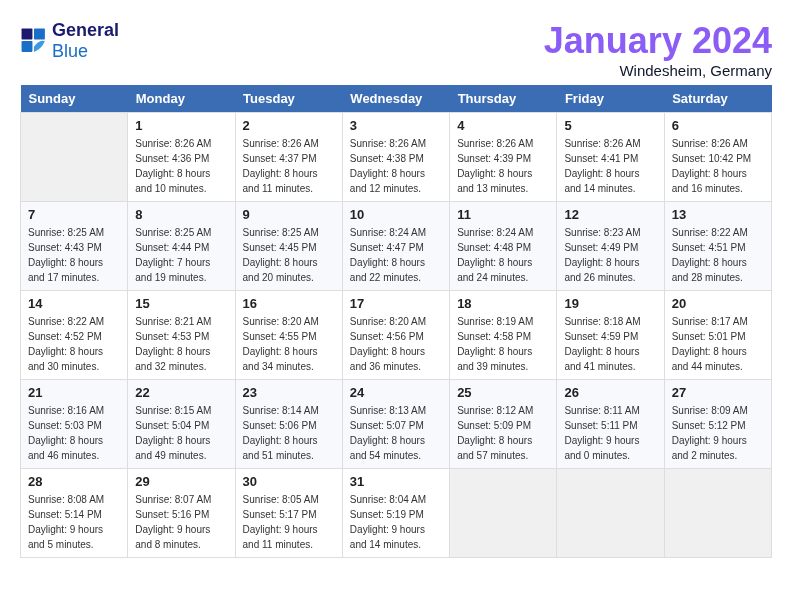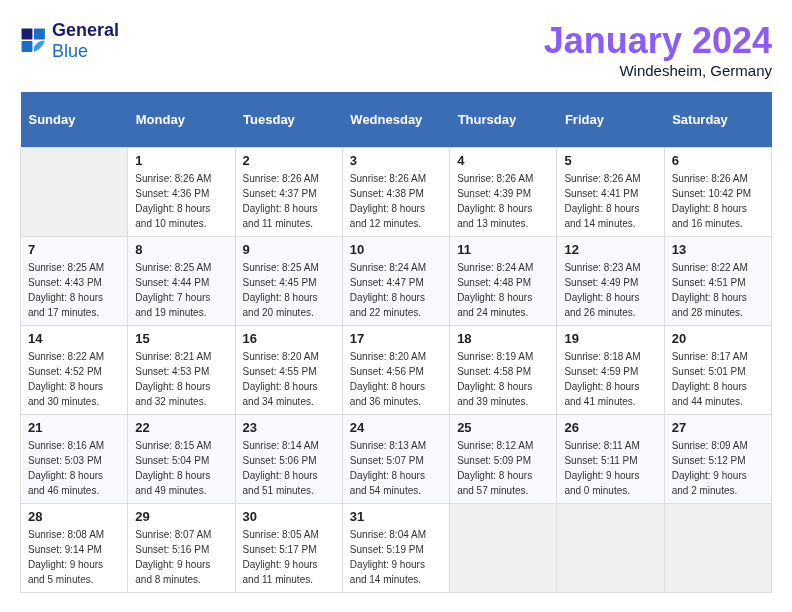--- a/index.html
+++ b/index.html
@@ -7,21 +7,21 @@
       font-family: Arial, sans-serif;
       background: #fff;
       width: 792px;
       min-height: 612px;
       padding: 20px;
     }
     .header {
       display: flex;
       justify-content: space-between;
       align-items: flex-start;
-      margin-bottom: 13px;
+      margin-bottom: 6px;
     }
     .logo {
       display: flex;
       align-items: center;
       gap: 4px;
     }
     .logo-icon {
       width: 28px;
       height: 28px;
     }
@@ -39,21 +39,21 @@
     }
     table {
       width: 100%;
       border-collapse: collapse;
       table-layout: fixed;
     }
     thead th {
       background-color: #3b6db5;
       color: #fff;
       text-align: left;
-      padding: 20px 8px;
+      padding: 6px 8px;
       font-size: 13px;
       font-weight: bold;
     }
     tbody td {
       border: 1px solid #ddd;
       vertical-align: top;
       padding: 5px 7px;
       font-size: 11px;
       color: #333;
       height: 80px;
@@ -334,21 +334,21 @@
             <div>Sunset: 5:12 PM</div>
             <div>Daylight: 9 hours and 2 minutes.</div>
           </div>
         </td>
       </tr>
       <tr>
         <td>
           <div class="day-num">28</div>
           <div class="day-info">
             <div>Sunrise: 8:08 AM</div>
-            <div>Sunset: 9:14 PM</div>
+            <div>Sunset: 5:14 PM</div>
             <div>Daylight: 9 hours and 5 minutes.</div>
           </div>
         </td>
         <td>
           <div class="day-num">29</div>
           <div class="day-info">
             <div>Sunrise: 8:07 AM</div>
             <div>Sunset: 5:16 PM</div>
             <div>Daylight: 9 hours and 8 minutes.</div>
           </div>

